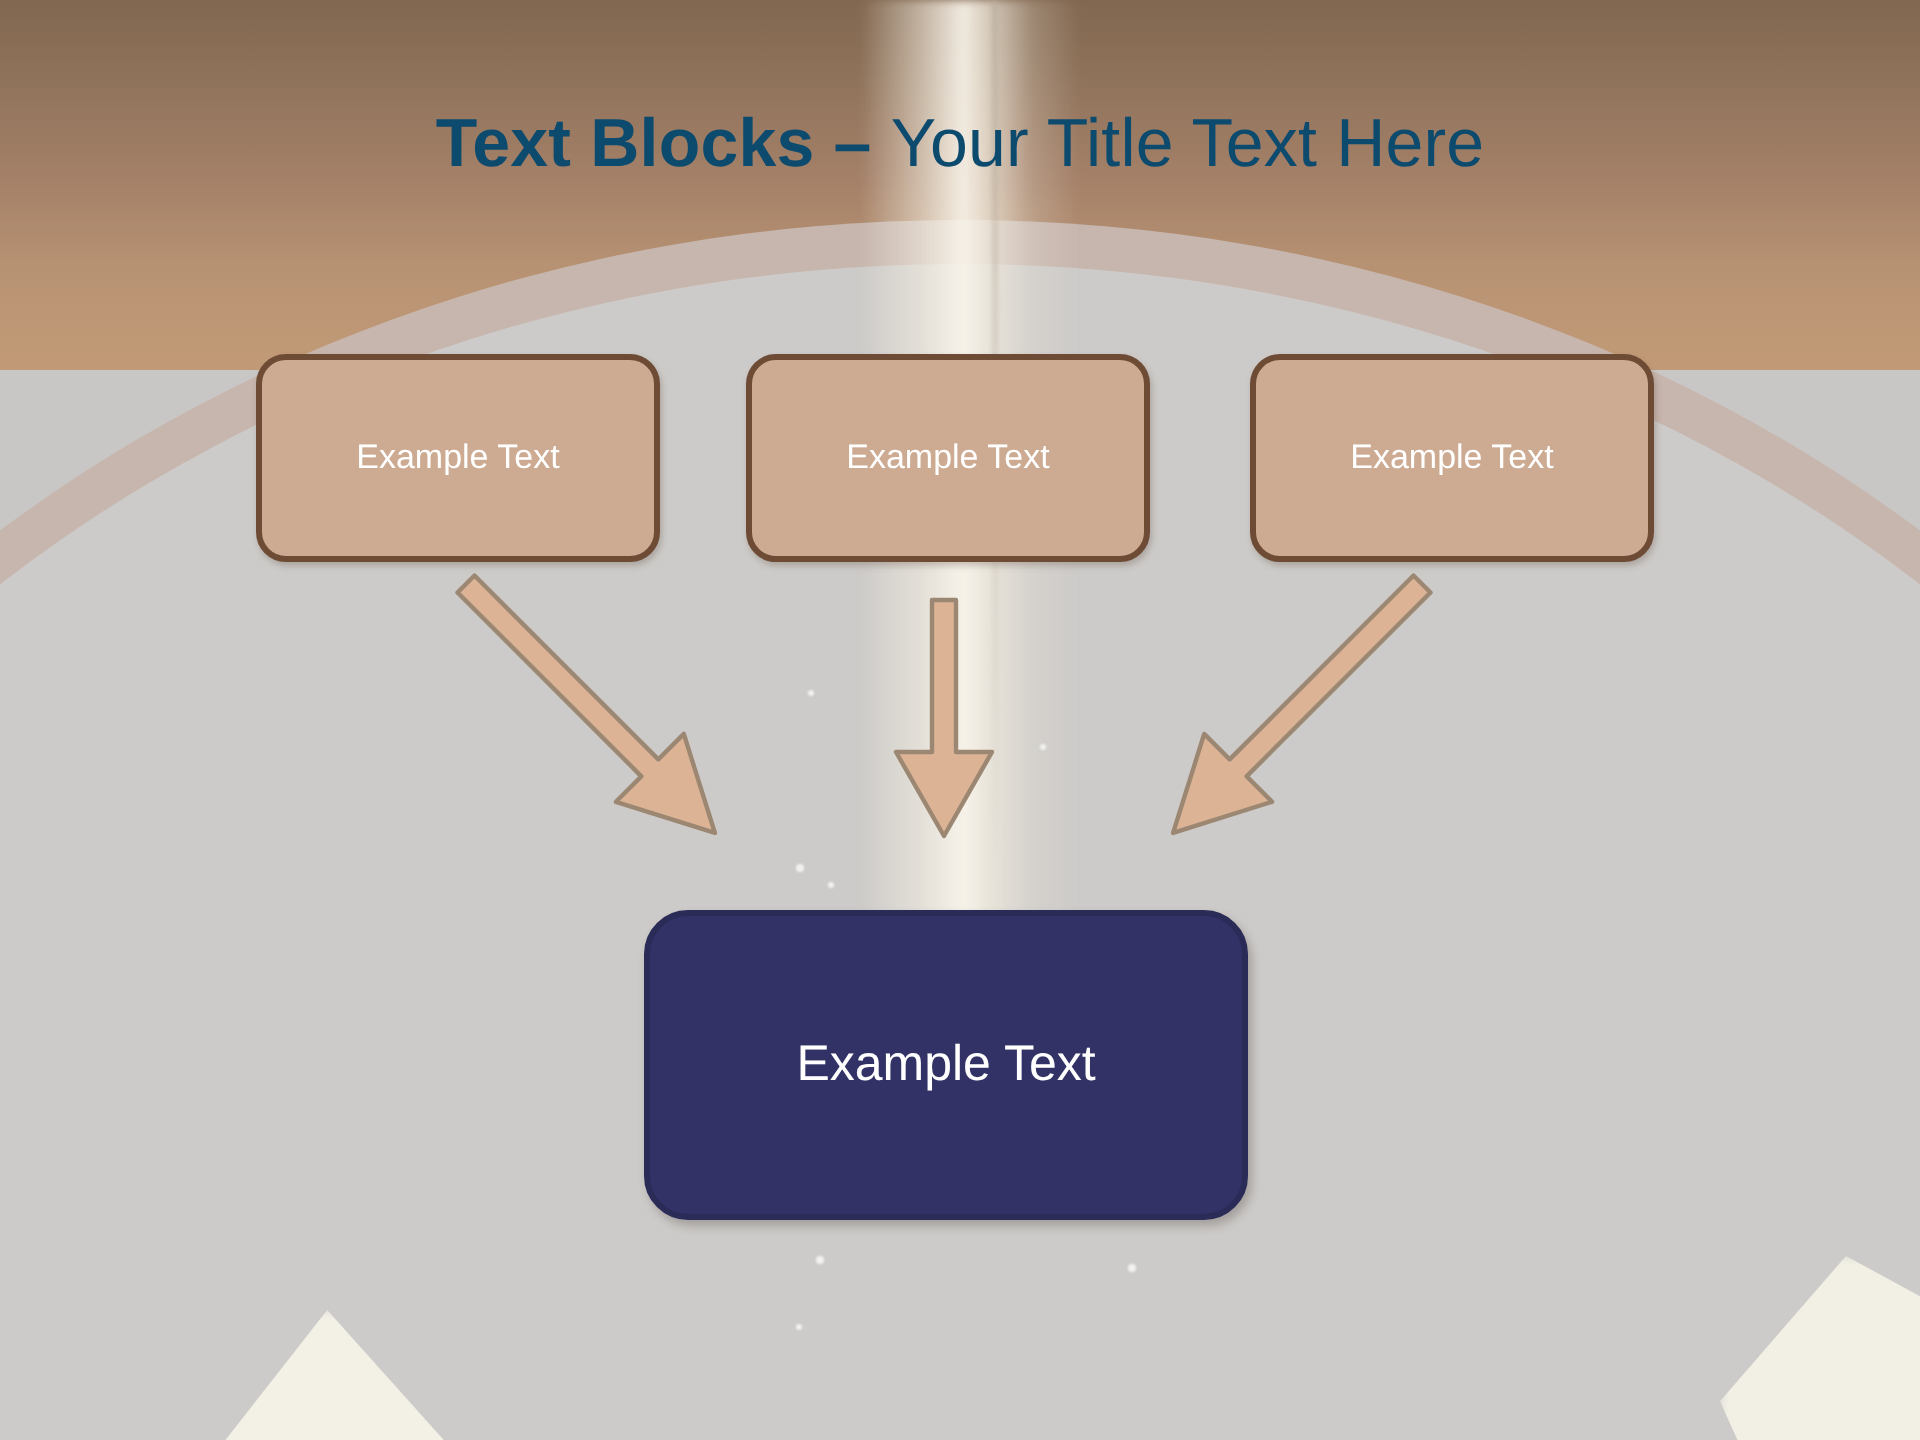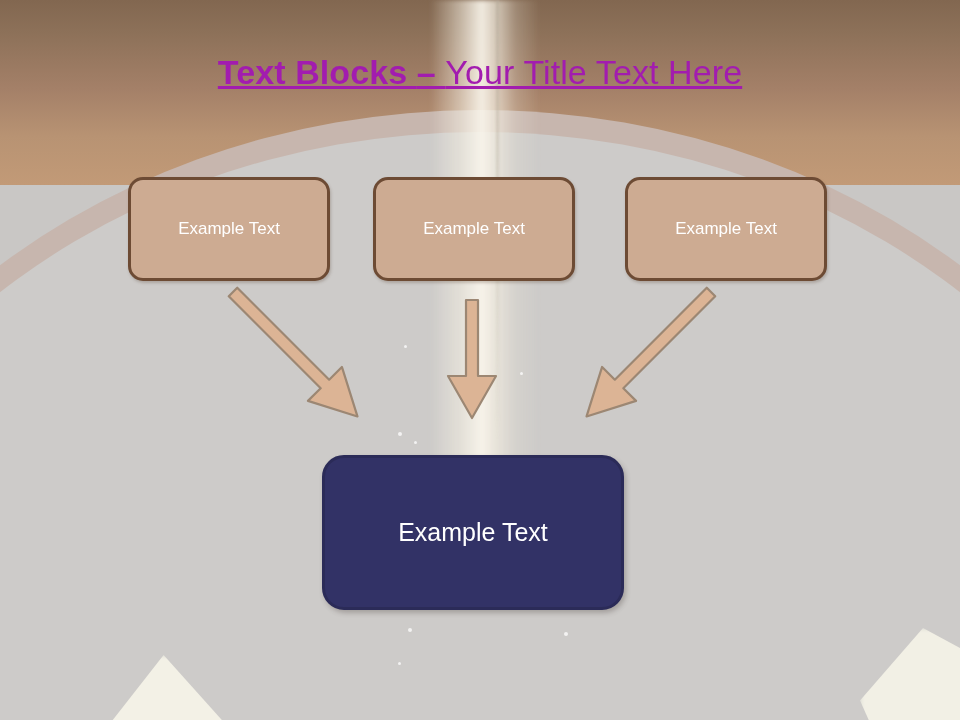--- a/index.html
+++ b/index.html
@@ -109,24 +109,23 @@
 
   
   .title {
     position: absolute;
     left: 0;
     top: 50px;
     width: 960px;
     text-align: center;
     font-size: 34px;
     line-height: 44px;
-    color: #a21caf;
+    color: #0c4a6e;
     letter-spacing: 0.1px;
     white-space: nowrap;
-    text-decoration: underline;
   }
   .title .strong { font-weight: bold; }
   .title .light  { font-weight: normal; }
 
   
   .tbox {
     position: absolute;
     box-sizing: border-box;
     background: #cdab92;
     border: 3px solid #6d4b34;

